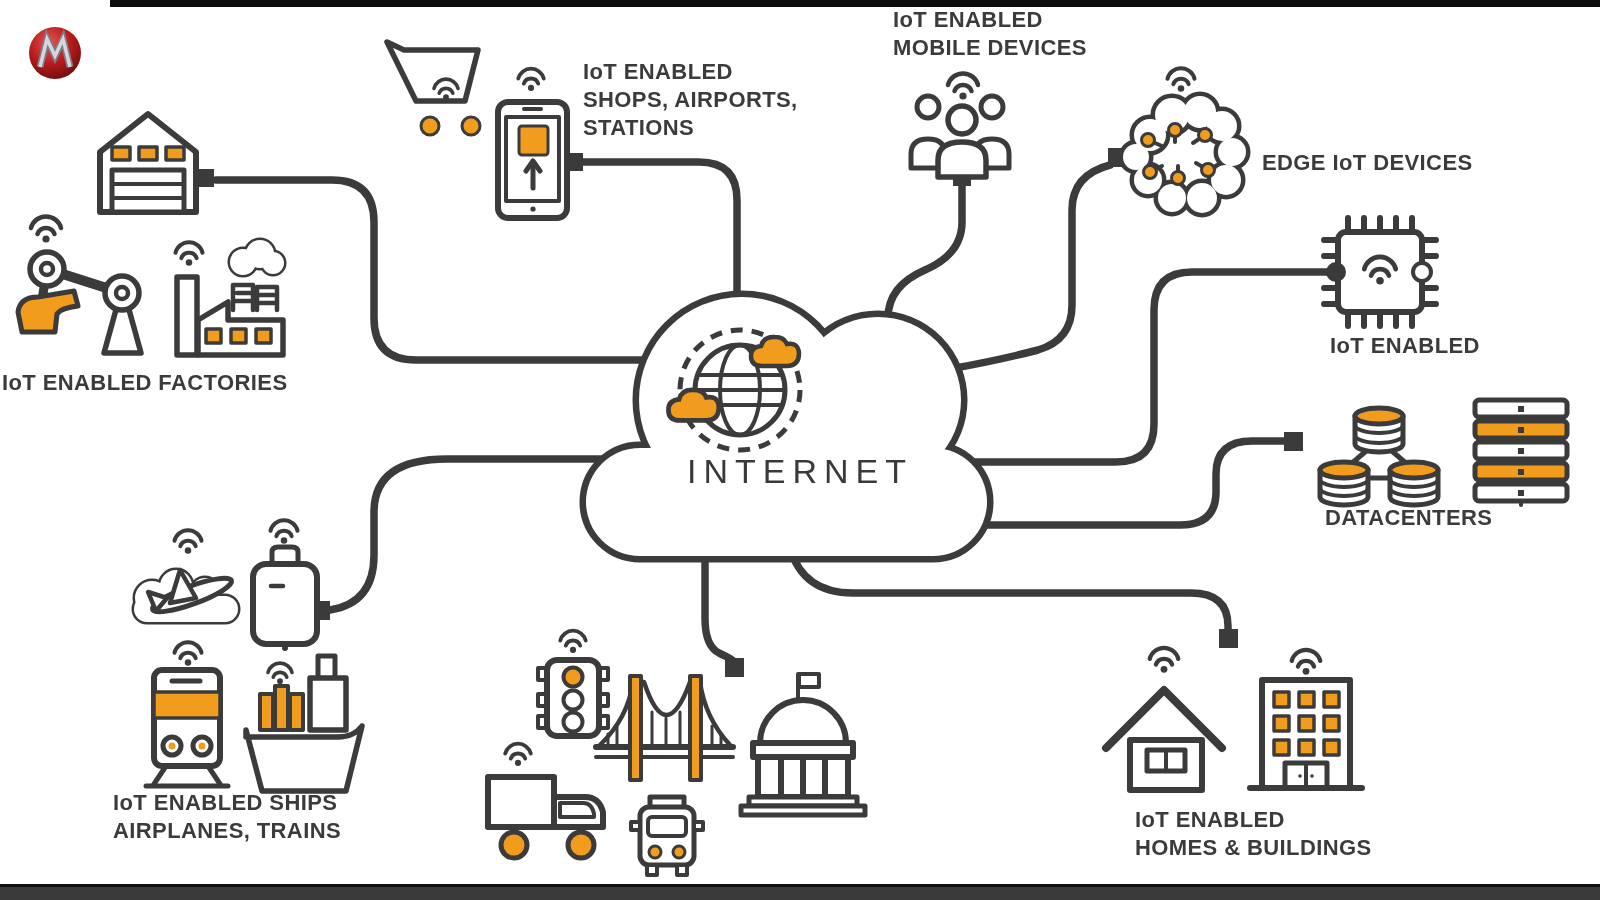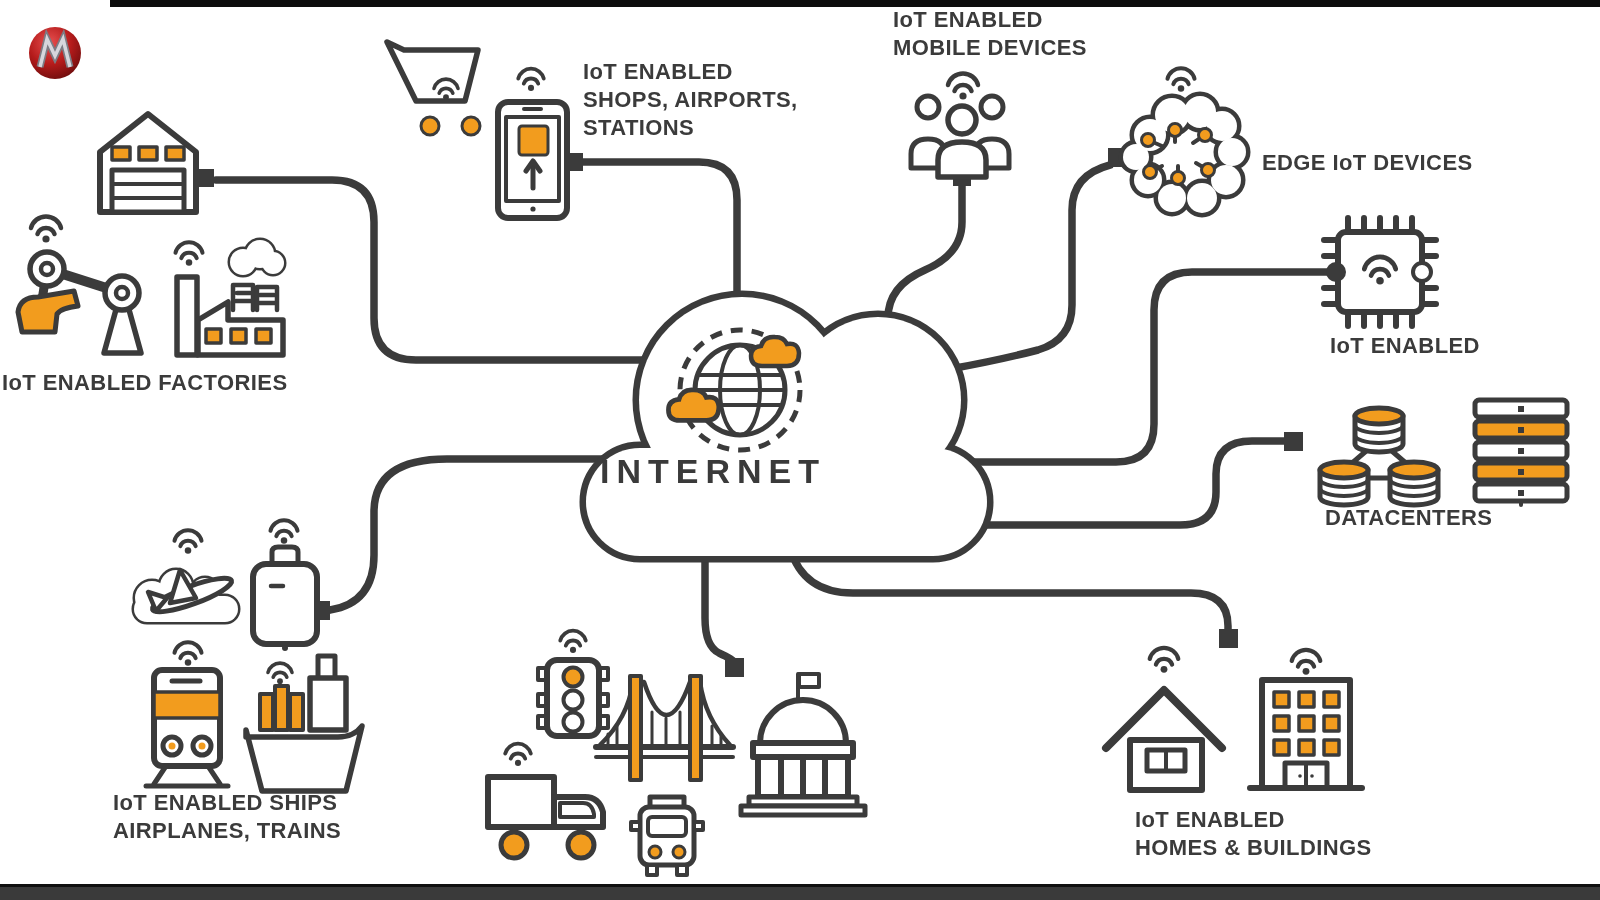--- a/index.html
+++ b/index.html
@@ -1,22 +1,22 @@
 <!DOCTYPE html>
 <html><head>
 <meta charset="utf-8">
 <style>
   html,body{margin:0;padding:0;background:#ffffff;}
   body{width:1600px;height:900px;overflow:hidden;font-family:"Liberation Sans",sans-serif;}
   .stage{position:relative;width:1600px;height:900px;background:#fff;}
   svg.art{position:absolute;left:0;top:0;}
   .lbl{position:absolute;font-weight:700;font-size:22px;line-height:28px;color:#3B3B3B;
        letter-spacing:.4px;white-space:pre-line;}
-  .cloud-title{position:absolute;left:600px;top:449px;width:400px;
-       font-size:34px;font-weight:700;color:#3A3A3A;letter-spacing:7px;line-height:45px;}
+  .cloud-title{position:absolute;left:600px;top:449px;width:400px;text-align:center;
+       font-size:34px;font-weight:400;color:#3A3A3A;letter-spacing:7px;line-height:45px;}
   .cloud-title div{white-space:nowrap;}
 </style>
 </head>
 <body>
 
 <div class="stage">
 
 <svg class="art" width="1600" height="900" viewBox="0 0 1600 900">
   <defs>
     <g id="wifi" fill="none" stroke="#3B3B3B" stroke-width="4.5" stroke-linecap="round">

